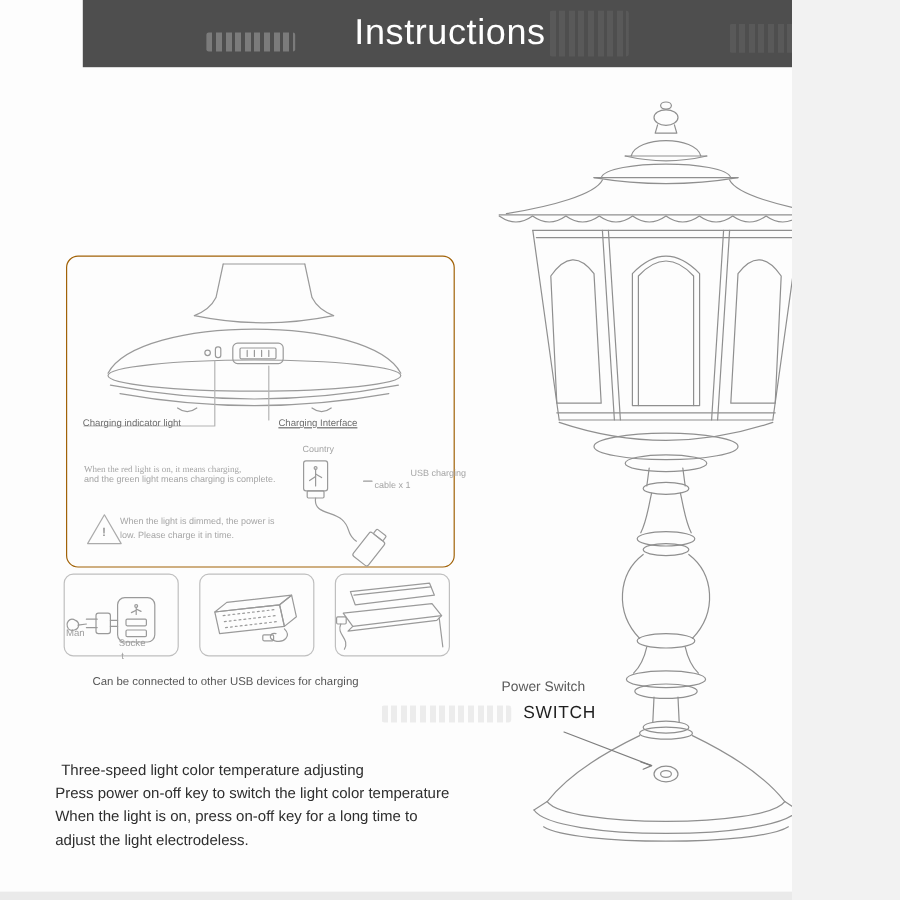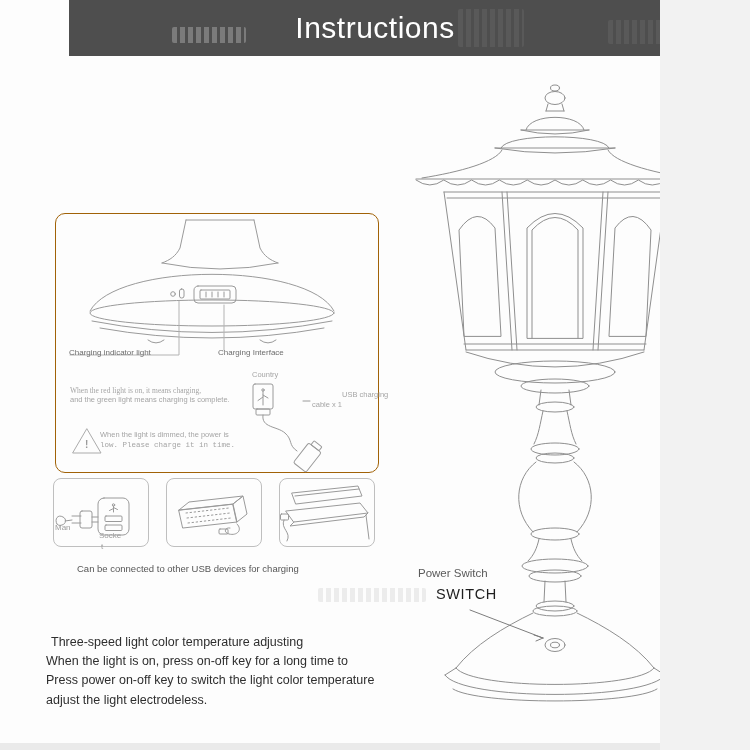--- a/index.html
+++ b/index.html
@@ -83,29 +83,29 @@
           </g>
           <path d="M247,187 L254,187"></path>
         </g>
         <g stroke="#ababab">
           <path d="M31,215 L45,239 L17,239 Z"></path>
         </g>
       </g>
     </svg>
 
     <div class="abs lbl" style="left:13px;top:134px;">Charging indicator light</div>
-    <div class="abs lbl" style="left:162px;top:134px;">Charging Interface</div>
+    <div class="abs lbl" style="left:176px;top:134px;text-decoration:underline;">Charging Interface</div>
     <div class="abs tiny" style="left:14px;top:172px;font-family:Liberation Serif, serif;">When the red light is on, it means charging,</div>
     <div class="abs tiny" style="left:14px;top:181px;">and the green light means charging is complete.</div>
     <div class="abs tiny" style="left:196px;top:156px;">Country</div>
     <div class="abs tiny" style="left:256px;top:176px;padding-left:30px;">USB charging</div>
     <div class="abs tiny" style="left:256px;top:186px;">cable x 1</div>
     <div class="abs warnmark" style="left:29px;top:225px;">!</div>
     <div class="abs tiny" style="left:44px;top:216px;">When the light is dimmed, the power is</div>
-    <div class="abs tiny" style="left:44px;top:227px;font-family:Liberation Mono, monospace;">low. Please charge it in time.</div>
+    <div class="abs tiny" style="left:44px;top:227px;">low. Please charge it in time.</div>
   </div>
 
   <div class="abs acc-box" style="left:53px;">
     <svg width="92" height="65" viewBox="0 0 92 65">
       <g stroke="#9a9a9a" fill="none" stroke-width="1" stroke-linecap="round" stroke-linejoin="round">
         <path d="M3,45 C0,40 4,35 9,38 C13,40 12,45 8,46 C5,47 4,46 3,45 Z"></path>
         <path d="M11,42 L18,41"></path>
         <path d="M18,37 L27,37 M18,44 L27,44"></path>
         <rect x="26" y="32" width="12" height="17" rx="2"></rect>
         <path d="M38,38 L44,38 M38,43 L44,43"></path>
@@ -225,19 +225,19 @@
         <path d="M145,560 L136,557 M145,560 L138,563"></path>
       </g>
     </g>
   </svg>
 
   <div class="abs ps-label" style="left:418px;top:567px;">Power Switch</div>
   <div class="abs switch-label" style="left:436px;top:586px;">SWITCH</div>
 
   <div class="abs notes">
     <div class="indent">Three-speed light color temperature adjusting</div>
+    <div>Press power on-off key to switch the light color temperature</div>
     <div>When the light is on, press on-off key for a long time to</div>
-    <div>Press power on-off key to switch the light color temperature</div>
     <div>adjust the light electrodeless.</div>
   </div>
 
   <div class="abs strip"></div>
 </div>
 
 </body></html>

